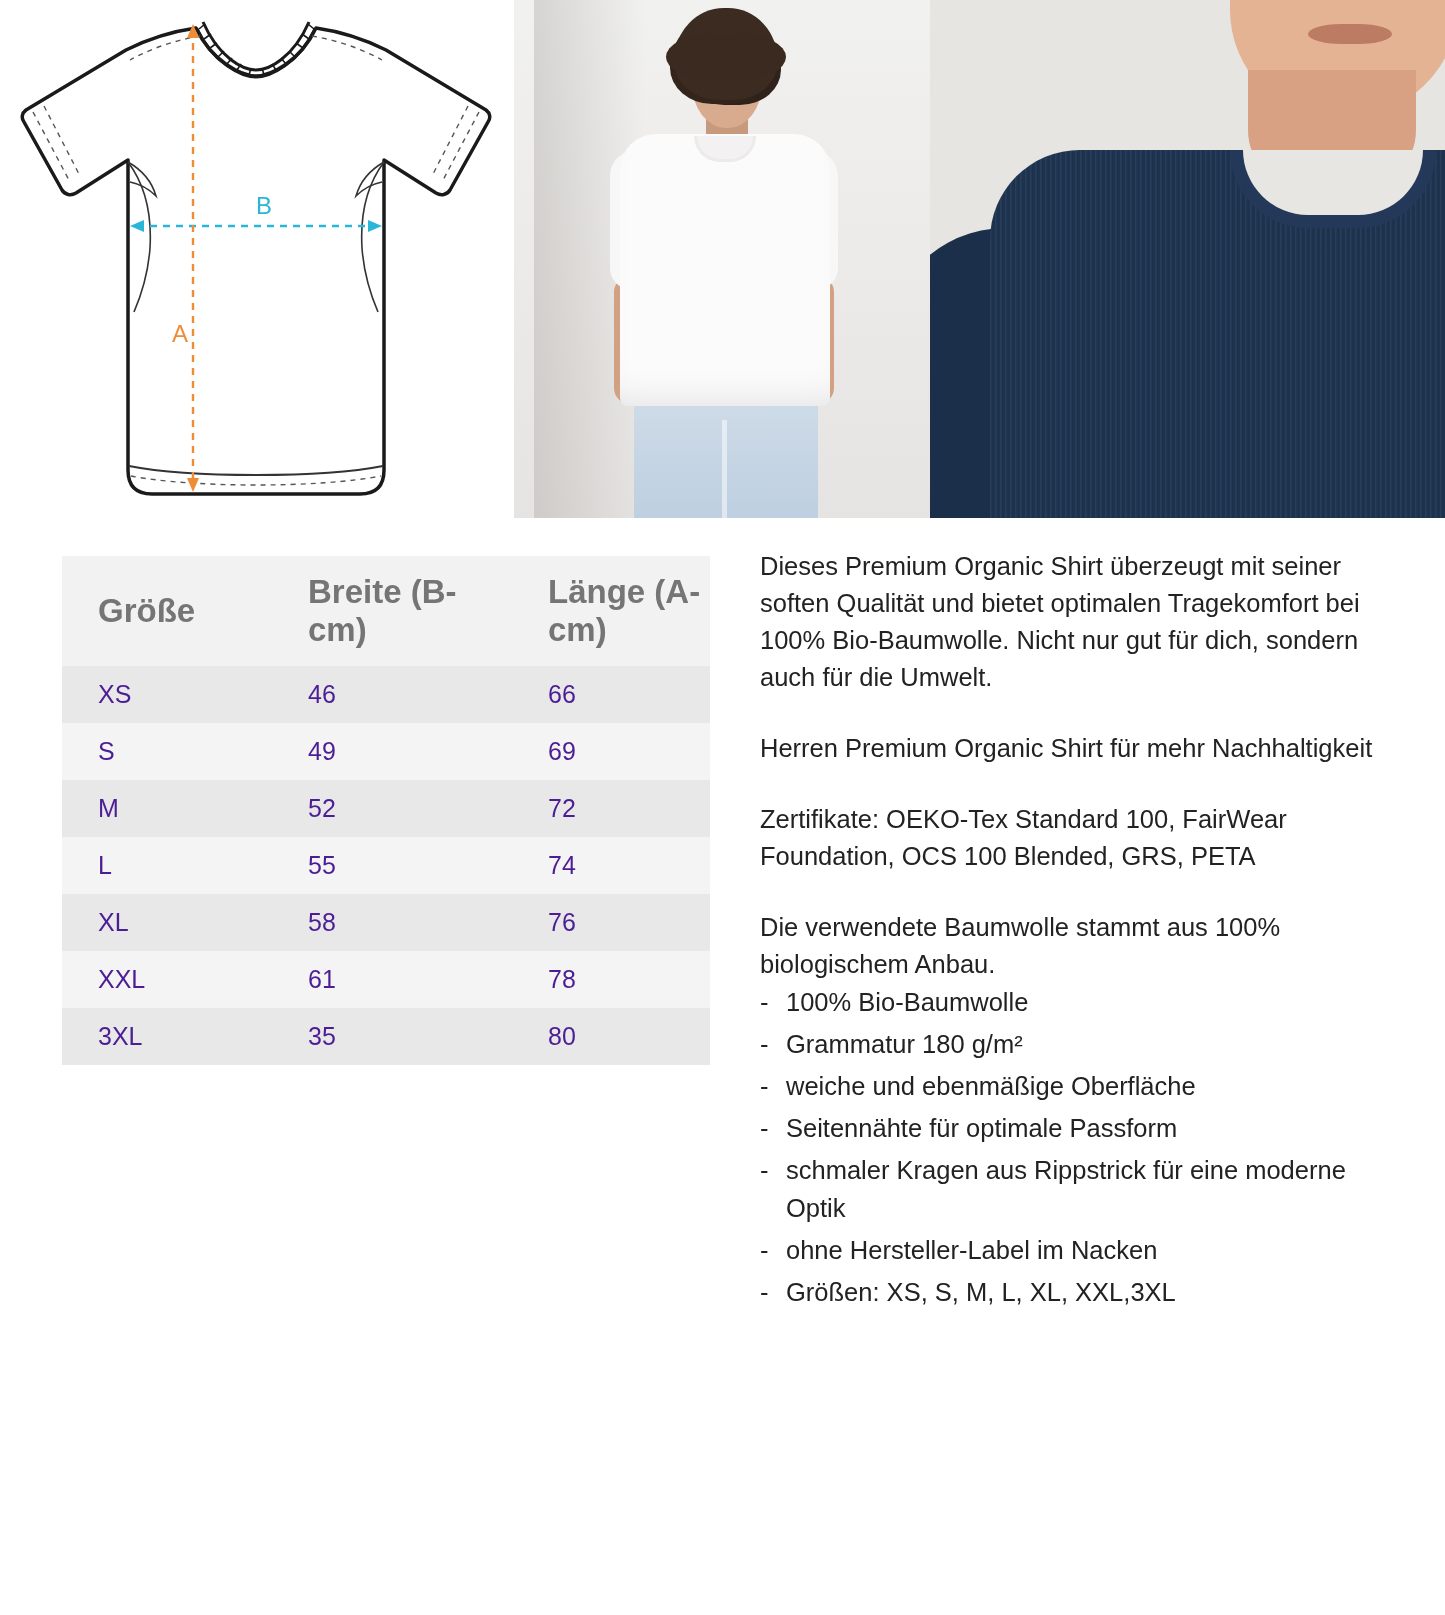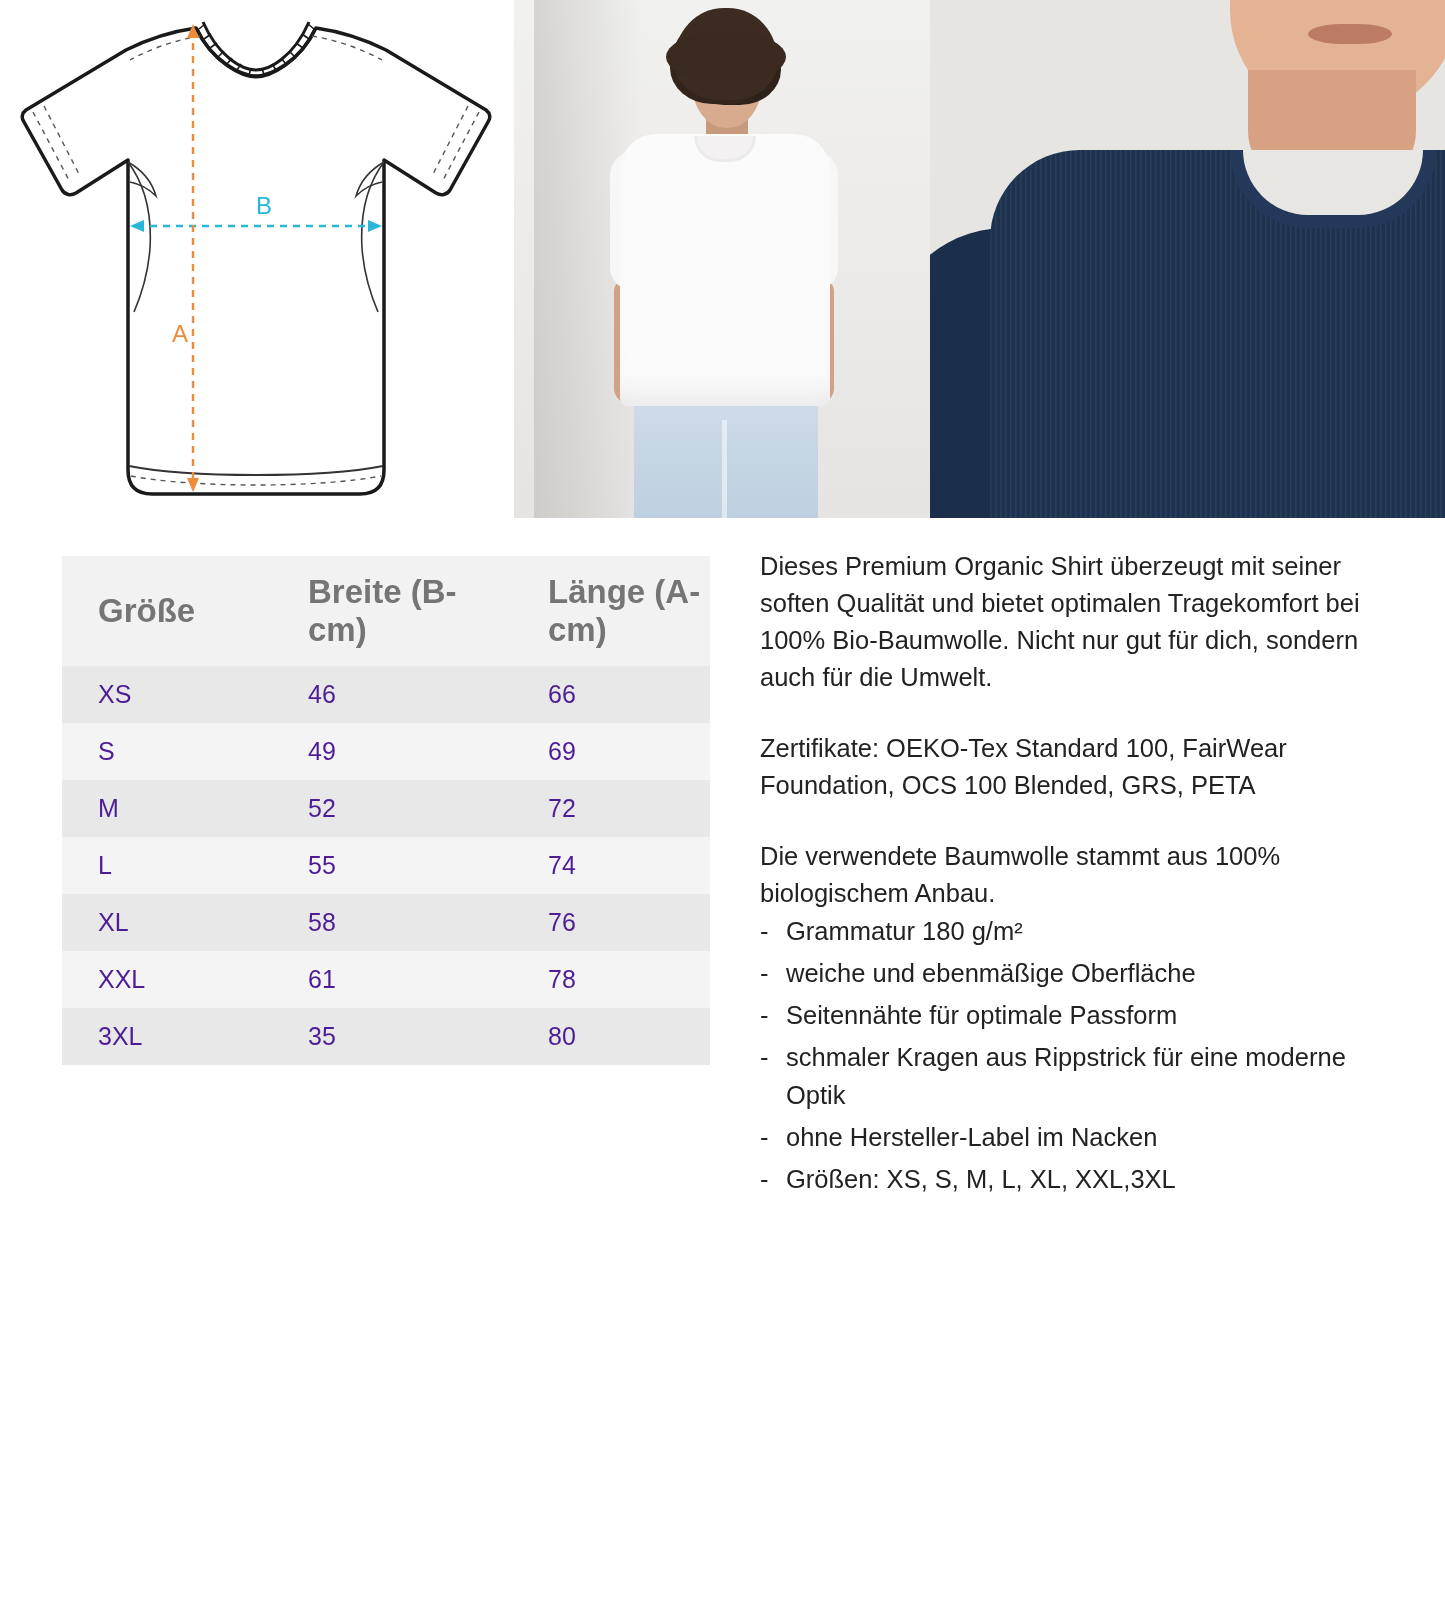--- a/index.html
+++ b/index.html
@@ -384,24 +384,26 @@
               <td>35</td>
               <td>80</td>
             </tr>
           </tbody>
         </table>
 
       </div>
 
       <div class="col-right">
         <p class="desc-p">Dieses Premium Organic Shirt überzeugt mit seiner soften Qualität und bietet optimalen Tragekomfort bei 100% Bio-Baumwolle. Nicht nur gut für dich, sondern auch für die Umwelt.</p>
+        <p class="desc-p">Herren Premium Organic Shirt für mehr Nachhaltigkeit</p>
         <p class="desc-p">Zertifikate: OEKO-Tex Standard 100, FairWear Foundation, OCS 100 Blended, GRS, PETA</p>
         <p class="desc-p" style="margin-bottom:0;">Die verwendete Baumwolle stammt aus 100% biologischem Anbau.</p>
 
         <ul class="features">
+          <li>100% Bio-Baumwolle</li>
           <li>Grammatur 180 g/m²</li>
           <li>weiche und ebenmäßige Oberfläche</li>
           <li>Seitennähte für optimale Passform</li>
           <li>schmaler Kragen aus Rippstrick für eine moderne Optik</li>
           <li>ohne Hersteller-Label im Nacken</li>
           <li>Größen: XS, S, M, L, XL, XXL,3XL</li>
         </ul>
       </div>
 
     </div>

